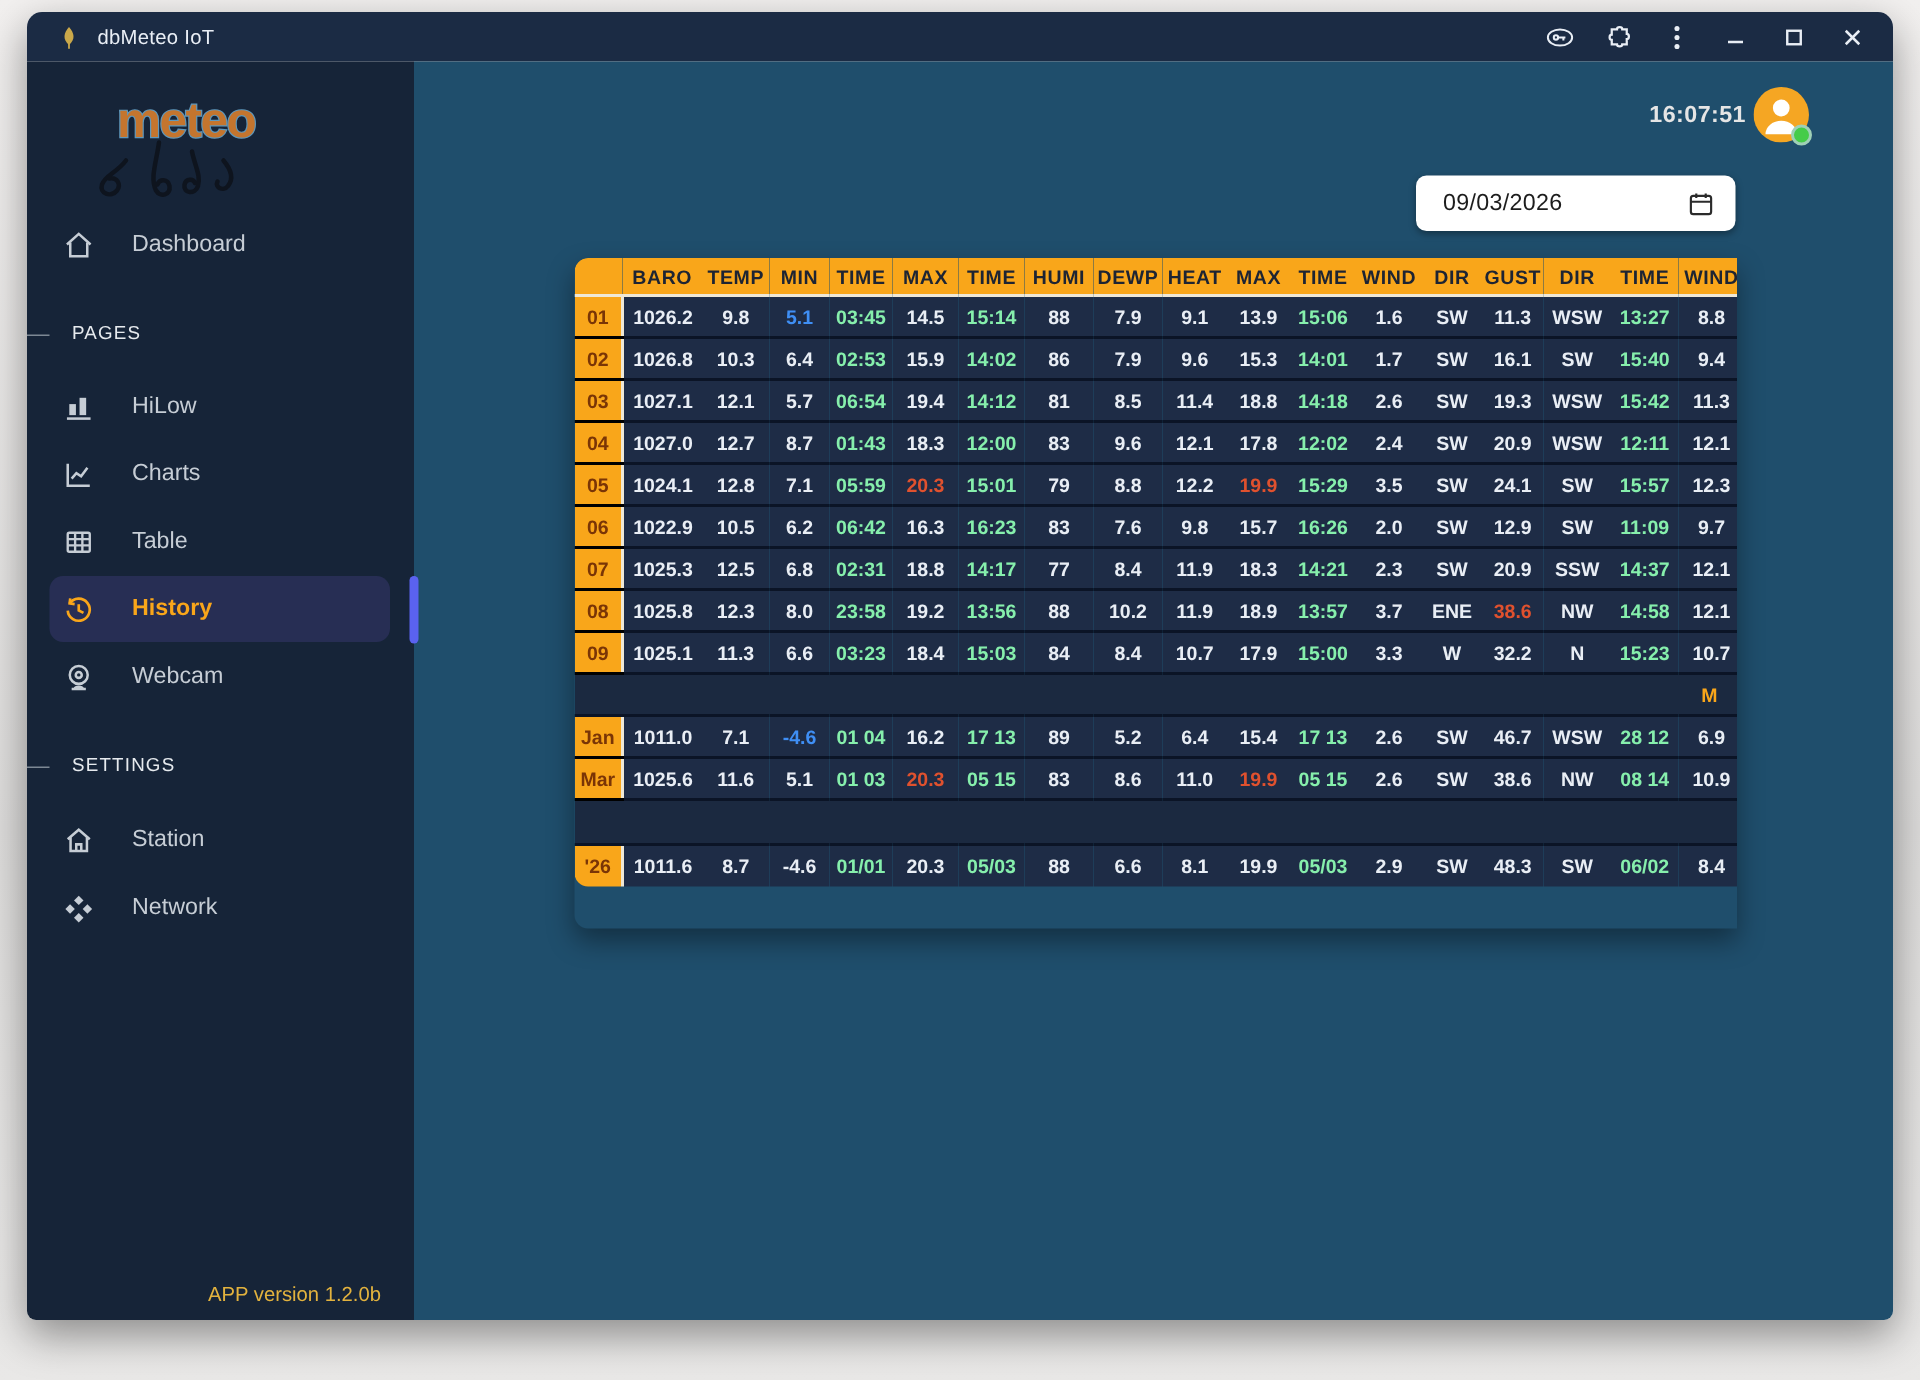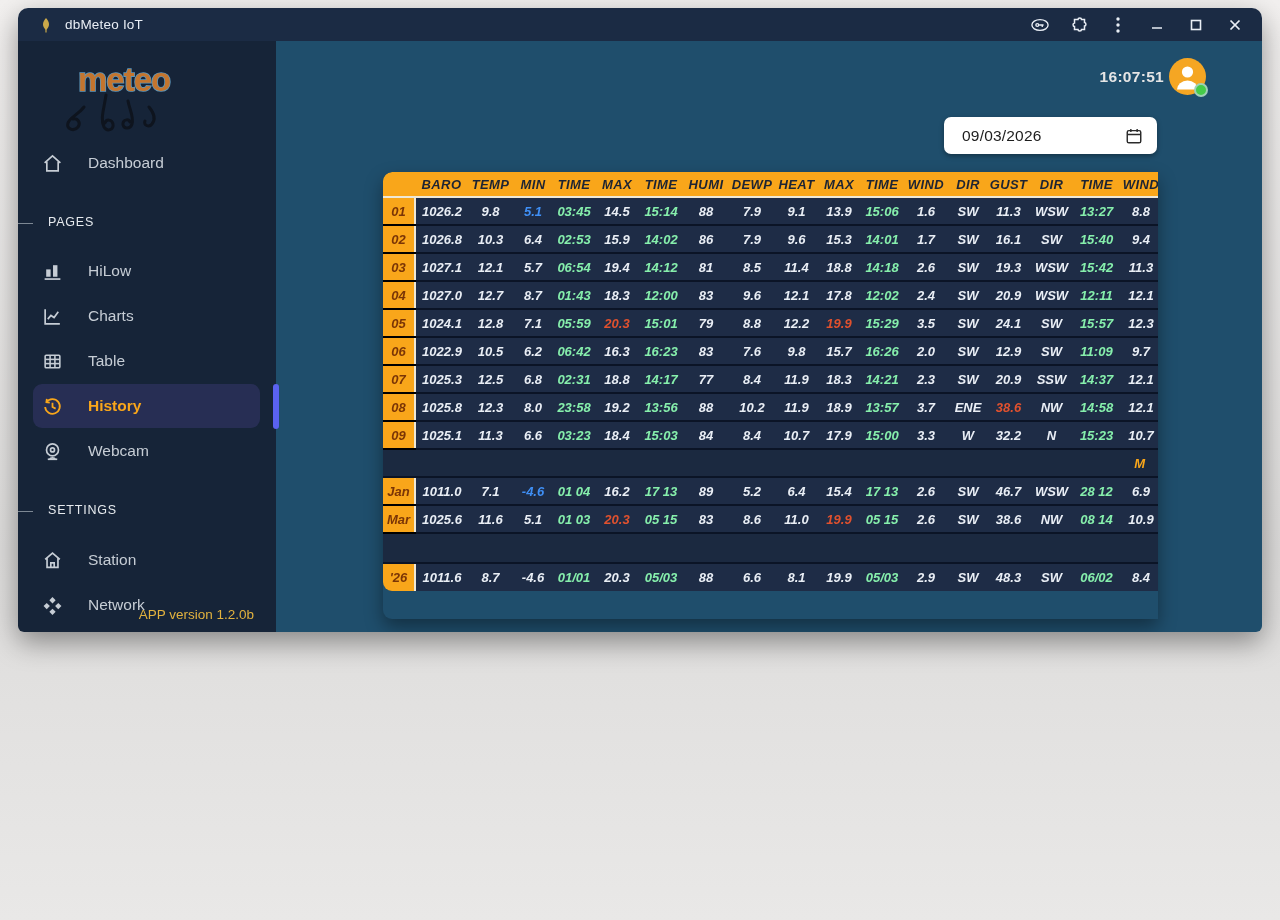--- a/index.html
+++ b/index.html
@@ -3,21 +3,21 @@
 <meta charset="utf-8">
 <style>
   * { box-sizing: border-box; margin: 0; padding: 0; }
   html,body { width:1280px; height:920px; overflow:hidden; }
   body {
     font-family: "Liberation Sans", sans-serif;
     background: linear-gradient(180deg,#f2f0ef 0%,#dddcdb 60%,#e9e8e7 100%);
     position: relative;
   }
   .window{
-    position:absolute; left:18px; top:8px; width:1244px; height:624px;
+    position:absolute; left:18px; top:8px; width:1244px; height:872px;
     border-radius:10px 10px 6px 6px; overflow:hidden;
     box-shadow:0 10px 28px rgba(0,0,0,.4);
     display:flex; flex-direction:column;
   }
   
   .titlebar{
     height:33px; background:#1b2b44; display:flex; align-items:center;
     color:#e9eef5; flex-shrink:0;
   }
   .titlebar .favicon{ margin-left:21px; width:14px; height:16px; }
@@ -64,21 +64,21 @@
   }
   .datepicker .dval{ margin-left:18px; font-size:15.5px; color:#1d1d1d; letter-spacing:.2px; }
   .datepicker .cal{ margin-left:auto; margin-right:14px; width:18px; height:18px; }
 
   
   .table-wrap{
     position:absolute; left:107px; top:131px; width:775px; height:447px;
     overflow:hidden; border-radius:9px 0 0 9px;
     box-shadow:0 8px 18px rgba(0,0,0,.38);
   }
-  table{ border-collapse:collapse; table-layout:fixed; width:780px;font-style:italic; }
+  table{ border-collapse:collapse; table-layout:fixed; width:780px; }
   th,td{
     font-size:13px; font-weight:bold; text-align:center; vertical-align:middle;
     white-space:nowrap; overflow:hidden;
   }
   thead tr{ height:25px; }
   thead th{
     background:#f9a61a; color:#1d2433; letter-spacing:.4px;
     border-bottom:2px solid #efe8d6;
   }
   thead th:first-child{ border-top-left-radius:9px; }

